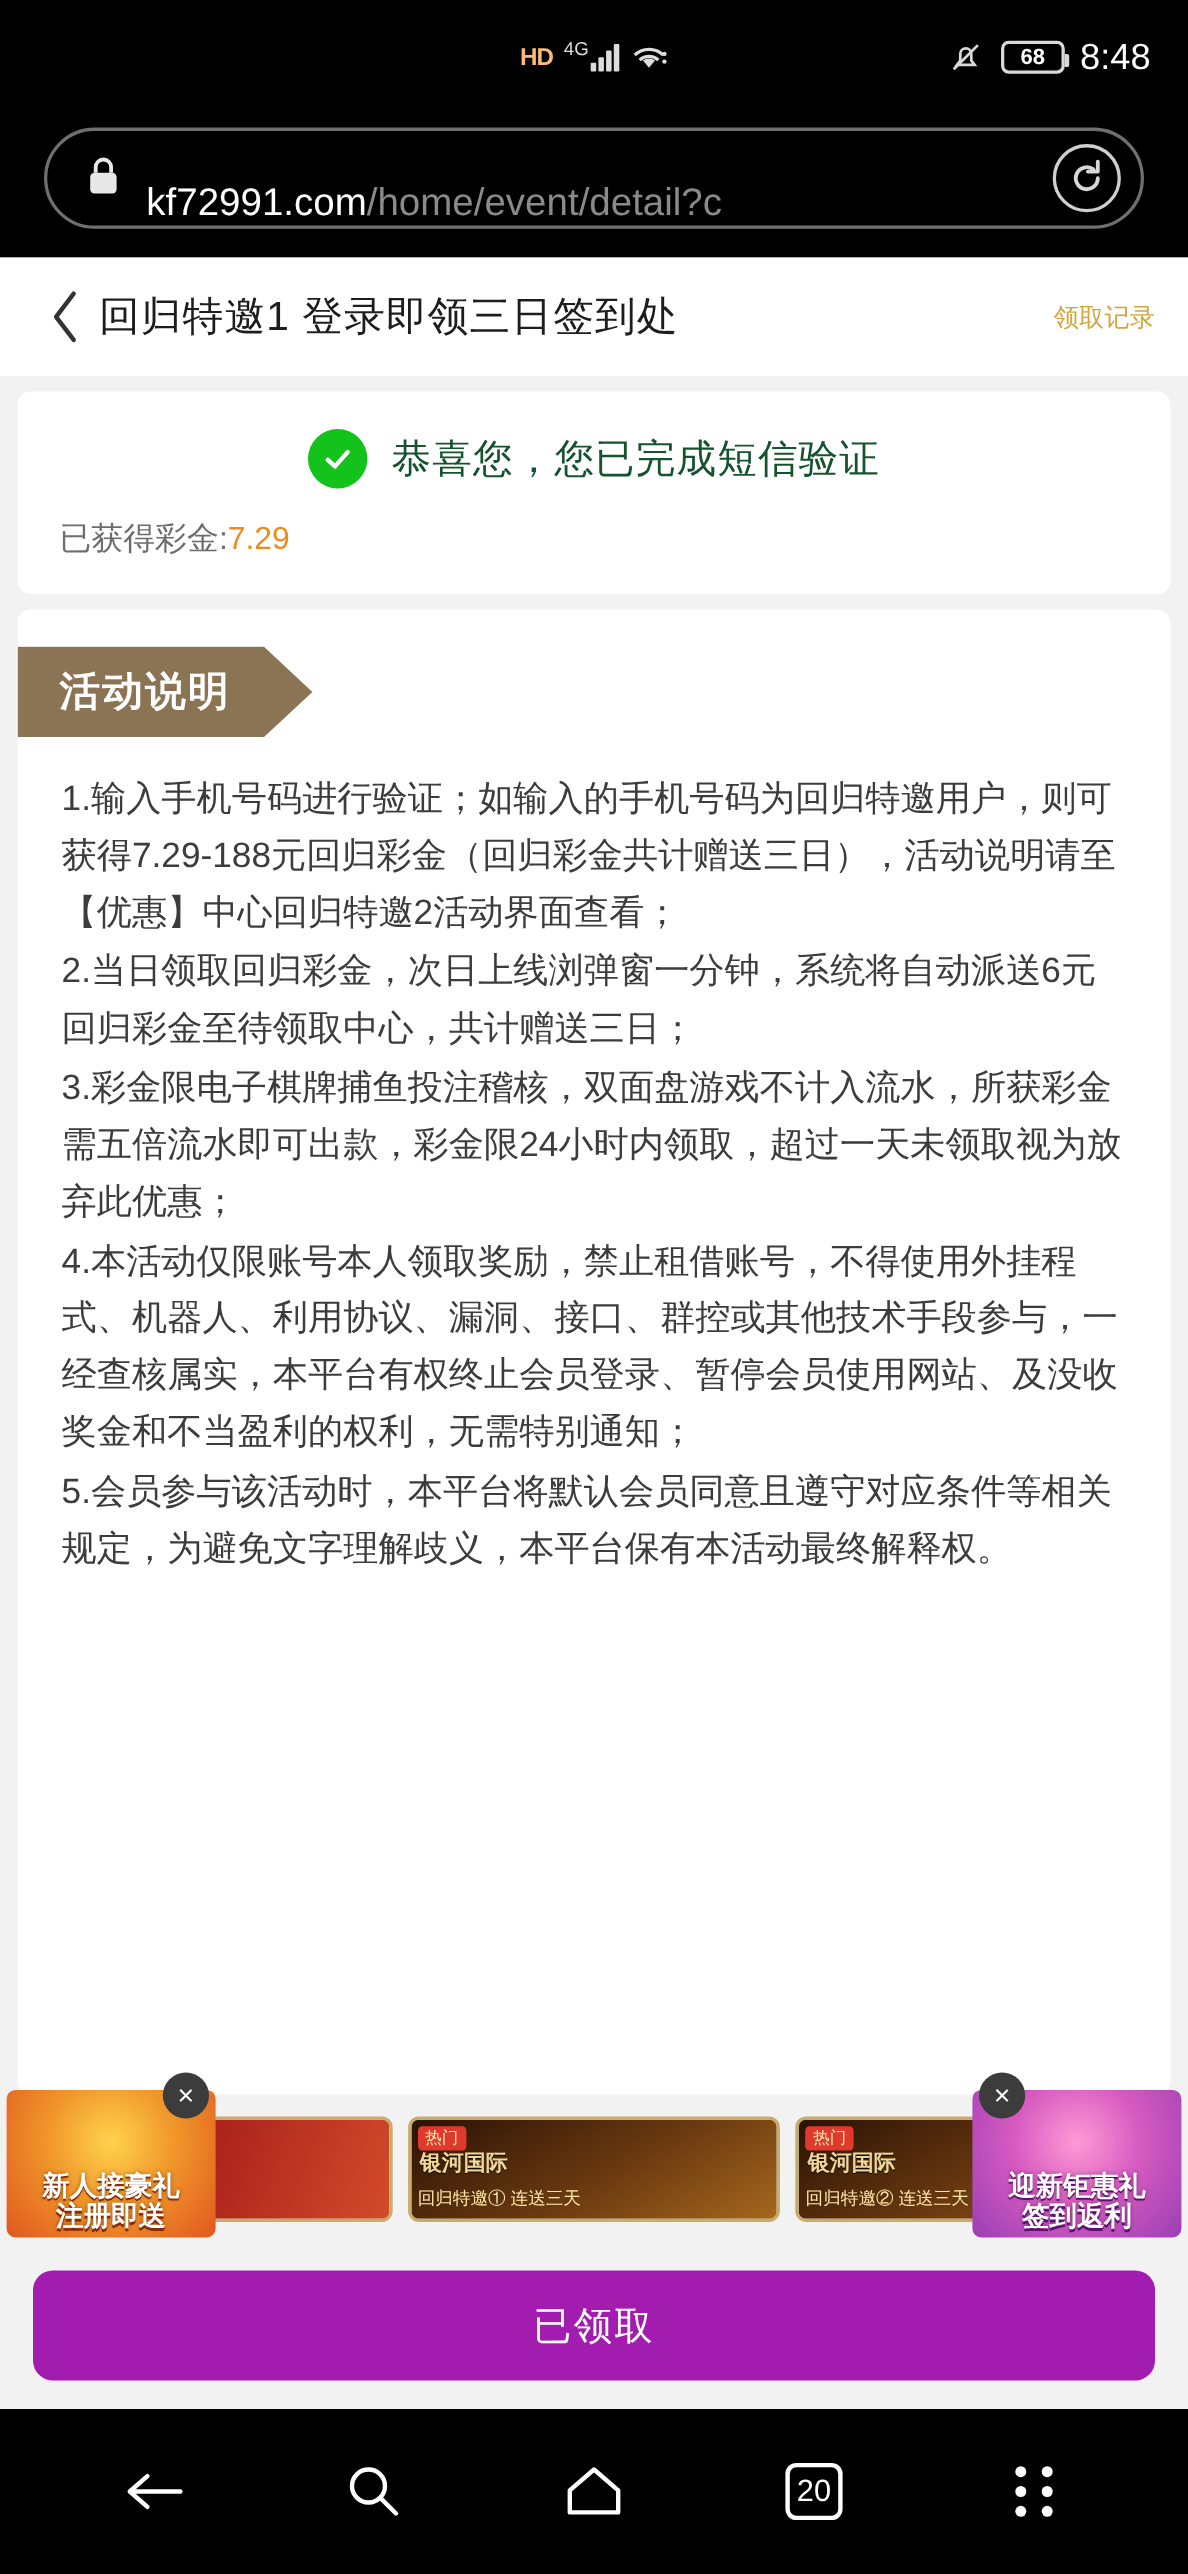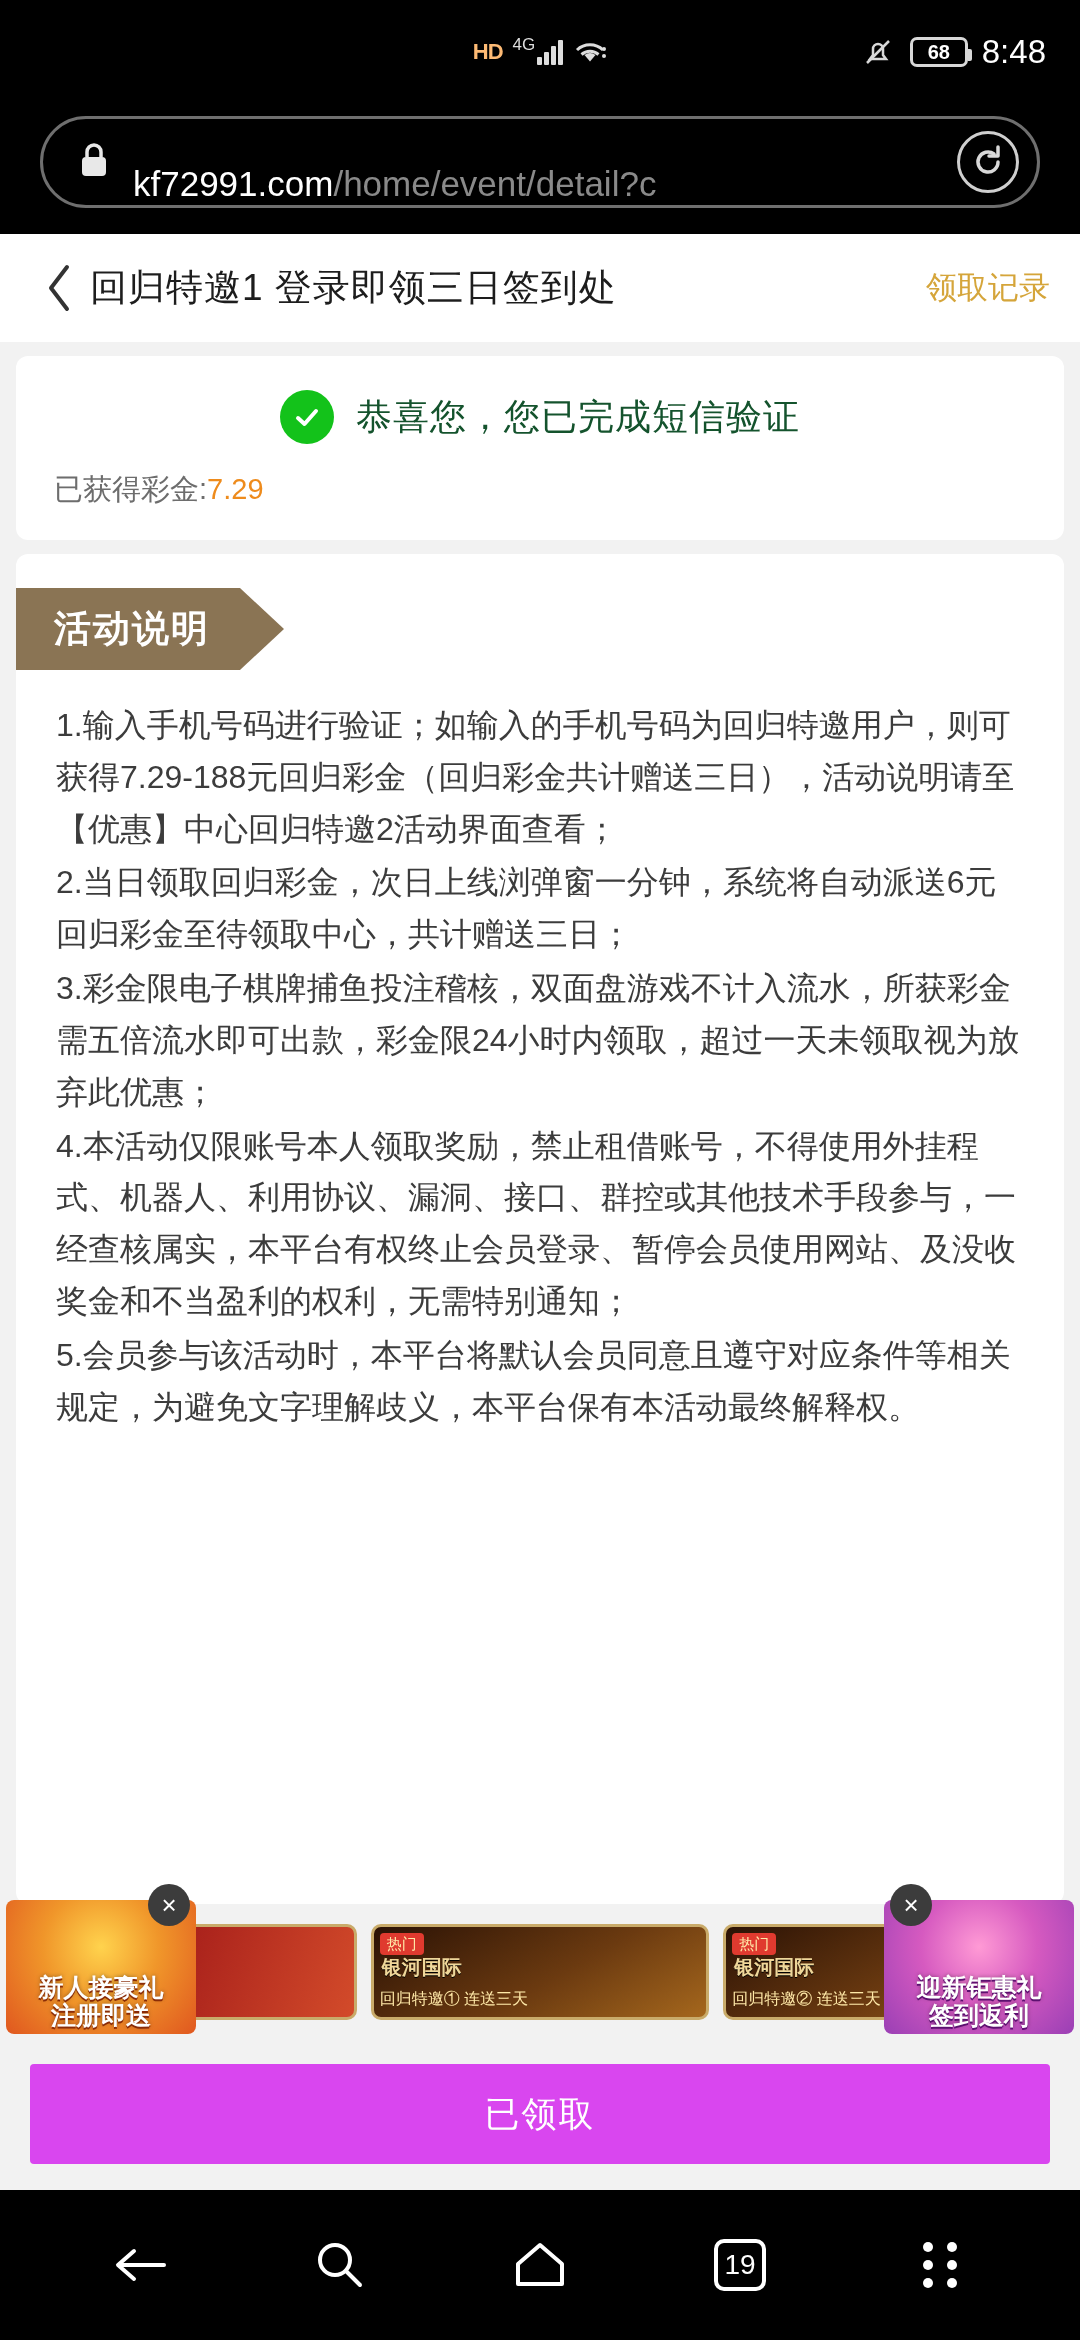--- a/index.html
+++ b/index.html
@@ -141,21 +141,21 @@
   }
   .app-title {
     flex: 1;
     text-align: left;
     font-size: 37px;
     color: #1d1d1d;
     font-weight: 500;
     letter-spacing: 1px;
   }
   .record-link {
-    font-size: 31px;
+    font-size: 23px;
     color: #d5a53a;
     flex: 0 0 auto;
     padding-left: 10px;
   }
 
   
   .verify-card {
     background: #fff;
     margin: 14px 16px 0 16px;
     border-radius: 12px;
@@ -327,22 +327,22 @@
   .float-ad.right .close-x { left: 6px; }
 
   
   .claim-wrap {
     background: #f2f2f2;
     padding: 22px 30px 26px 30px;
     flex: 0 0 auto;
   }
   .claim-btn {
     height: 100px;
-    border-radius: 4px;
-    background: #d946ef;
+    border-radius: 18px;
+    background: #a21caf;
     color: #ffffff;
     font-size: 35px;
     display: flex;
     align-items: center;
     justify-content: center;
     letter-spacing: 2px;
   }
 
   
   .nav-bar {
@@ -530,21 +530,21 @@
         <circle cx="21" cy="21" r="15" stroke="#fff" stroke-width="4" fill="none"></circle>
         <line x1="32" y1="32" x2="46" y2="46" stroke="#fff" stroke-width="4" stroke-linecap="round"></line>
       </svg>
     </span>
     <span class="nav-item">
       <svg width="56" height="50" viewBox="0 0 56 50">
         <path d="M6 24 L28 5 L50 24 V44 H6 Z" stroke="#fff" stroke-width="4" fill="none" stroke-linejoin="round"></path>
       </svg>
     </span>
     <span class="nav-item">
-      <span class="tab-count">19</span>
+      <span class="tab-count">20</span>
     </span>
     <span class="nav-item">
       <span class="dots-grid">
           <i></i>
           <i></i>
           <i></i>
           <i></i>
           <i></i>
           <i></i>
         </span>

